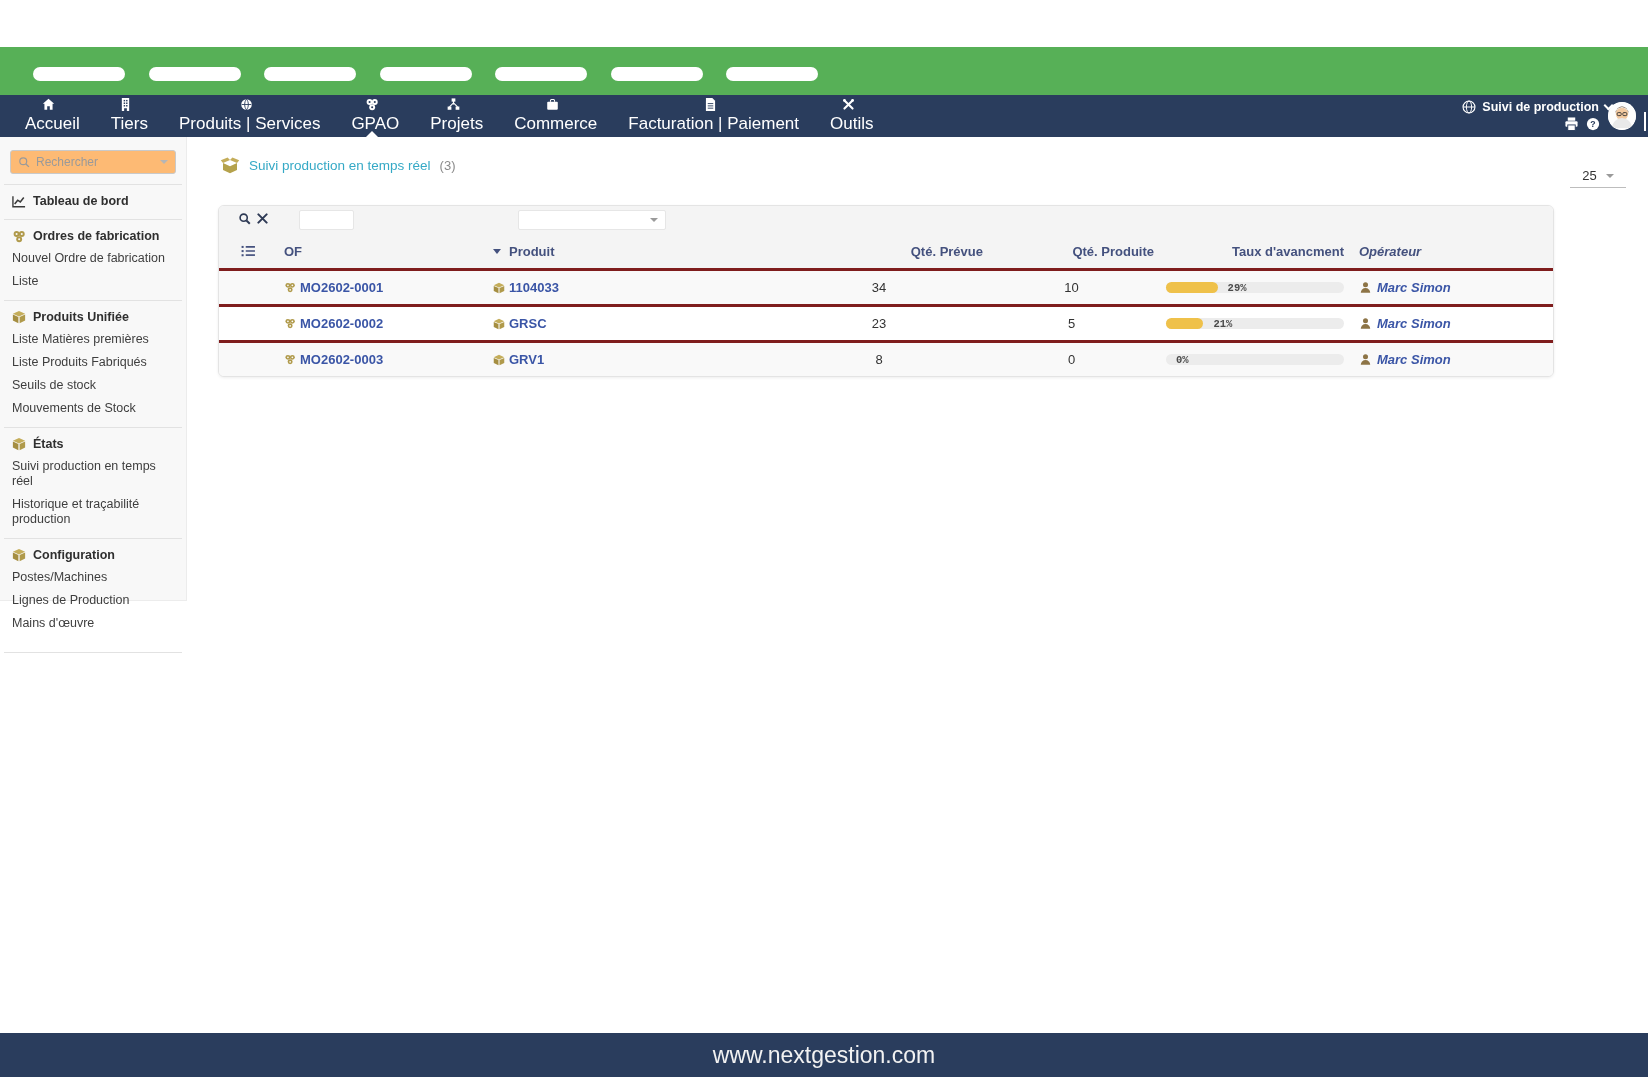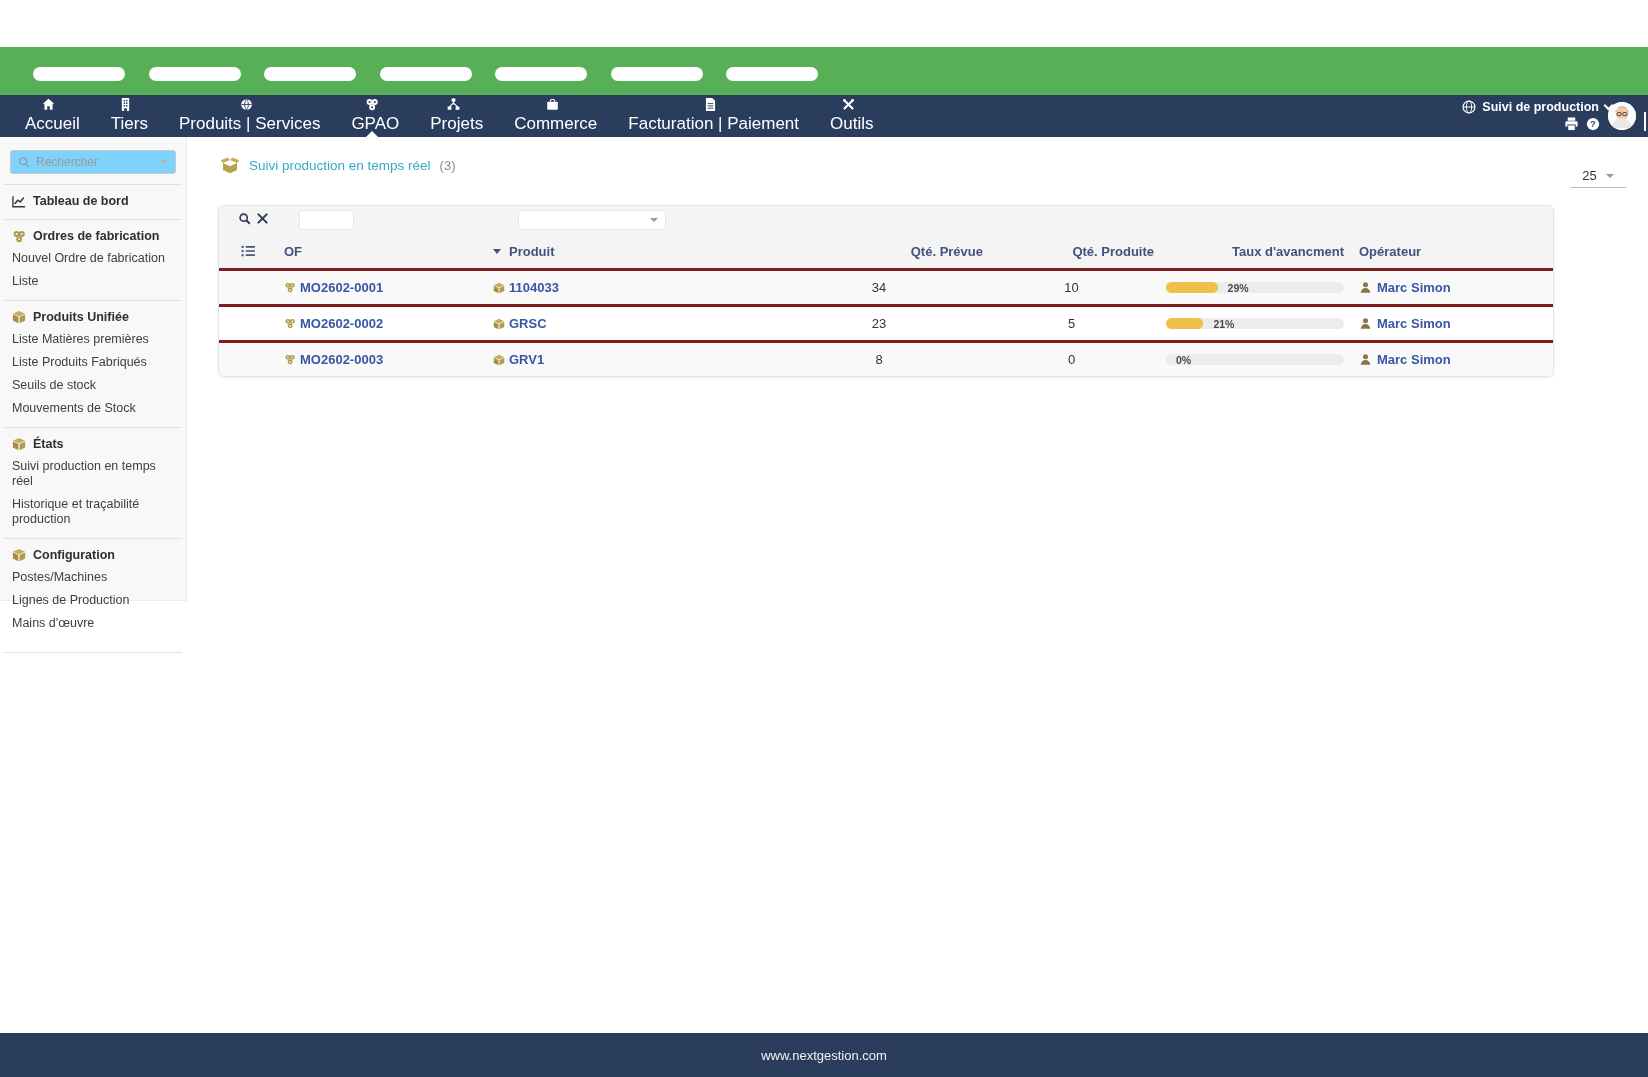--- a/index.html
+++ b/index.html
@@ -36,21 +36,21 @@
     transform:rotate(45deg); margin-top:-4px; }
   .util-icons { position:absolute; right:48px; top:22px; display:flex; gap:7px; }
   .util-icons .ic { cursor:pointer; }
   .avatar { position:absolute; right:12px; top:7px; width:28px; height:28px; border-radius:50%; overflow:hidden;
     background:#fff; cursor:pointer; }
   .av-chev { position:absolute; right:2px; top:17px; }
 
   
   .sidebar { position:absolute; left:0; top:137px; width:187px; height:464px; background:#f8f8f8;
     border-right:1px solid #ececec; border-bottom:1px solid #ececec; font-size:12.5px; }
-  .sb-search { margin:13px 10px 10px 10px; height:24px; background:#7dd3fc; border:1px solid #c9c9c9;
+  .sb-search { margin:13px 10px 10px 10px; height:24px; background:#fdba74; border:1px solid #c9c9c9;
     border-radius:3px; display:flex; align-items:center; padding:0 7px; gap:6px; }
   .sb-search input { border:none; outline:none; flex:1; font-size:12px; color:#555; background:transparent;
     font-family:inherit; min-width:0; }
   .sb-search input::placeholder { color:#9a9a9a; }
   .caret-down { display:inline-block; width:0; height:0; border-left:4px solid transparent;
     border-right:4px solid transparent; border-top:4px solid #8a8a8a; }
   .sb-divider { border-top:1px solid #e2e2e2; margin:0 4px; }
   .sb-section { padding:9px 12px 11px 12px; }
   .sb-head { display:flex; align-items:center; gap:7px; font-weight:bold; color:#2f2f2f; cursor:pointer; }
   .sb-link { display:block; margin-top:8px; color:#3e3e3e; text-decoration:none; line-height:15px; cursor:pointer; }
@@ -76,34 +76,34 @@
   .header-row { display:flex; align-items:center; height:34px; background:#f4f4f4; color:#44517e;
     font-size:13px; font-weight:bold; }
   .data-row { display:flex; align-items:center; height:36px; font-size:13px; border-top:3px solid #7f1d1d; }
   .data-row.odd { background:#f9f9f9; }
   .c0 { width:52px; padding-left:22px; }
   .c1 { width:220px; padding-left:13px; display:flex; align-items:center; gap:4px; }
   .c2 { width:284px; padding-left:2px; display:flex; align-items:center; gap:4px; }
   .c3 { width:214px; padding-right:6px; text-align:right; }
   .c4 { width:171px; padding-right:6px; text-align:right; }
   .c5 { width:190px; padding-right:6px; display:flex; align-items:center; justify-content:flex-end; }
-  .c5.cell { justify-content:flex-end; padding-left:6px; }
-  .c6 { flex:1; padding-left:9px; display:flex; align-items:center; gap:5px; }
+  .c5.cell { justify-content:flex-end; padding-left:6px;font-family:Liberation Mono, monospace; }
+  .c6 { flex:1; padding-left:9px; display:flex; align-items:center; gap:5px;font-style:italic; }
   .num { color:#333;text-align:center; }
   .link { color:#3a55a6; font-weight:bold; text-decoration:none; cursor:pointer; }
   .sort-caret { display:inline-block; width:0; height:0; border-left:4px solid transparent;
     border-right:4px solid transparent; border-top:5px solid #44517e; margin-right:4px; }
   .track { position:relative; width:178px; height:11px; background:#ececec; border-radius:6px;
     display:flex; align-items:center; }
   .fill { height:11px; background:#efc14a; border-radius:6px; flex:none; }
   .pct { margin-left:10px; font-size:10.5px; font-weight:bold; color:#4a4a4a; white-space:nowrap; }
 
   .footer { position:absolute; left:0; bottom:0; width:100%; height:44px; background:#2a3d5d;
     display:flex; align-items:center; justify-content:center; }
-  .footer span { color:#f2f2f2; font-size:13px; }
+  .footer span { color:#f2f2f2; font-size:23px; }
   svg { display:block; }
 </style>
 </head>
 <body>
 
 <div class="app">
 
 
   <div class="greenbar">
     <div class="pill" style="left:33px"></div>

